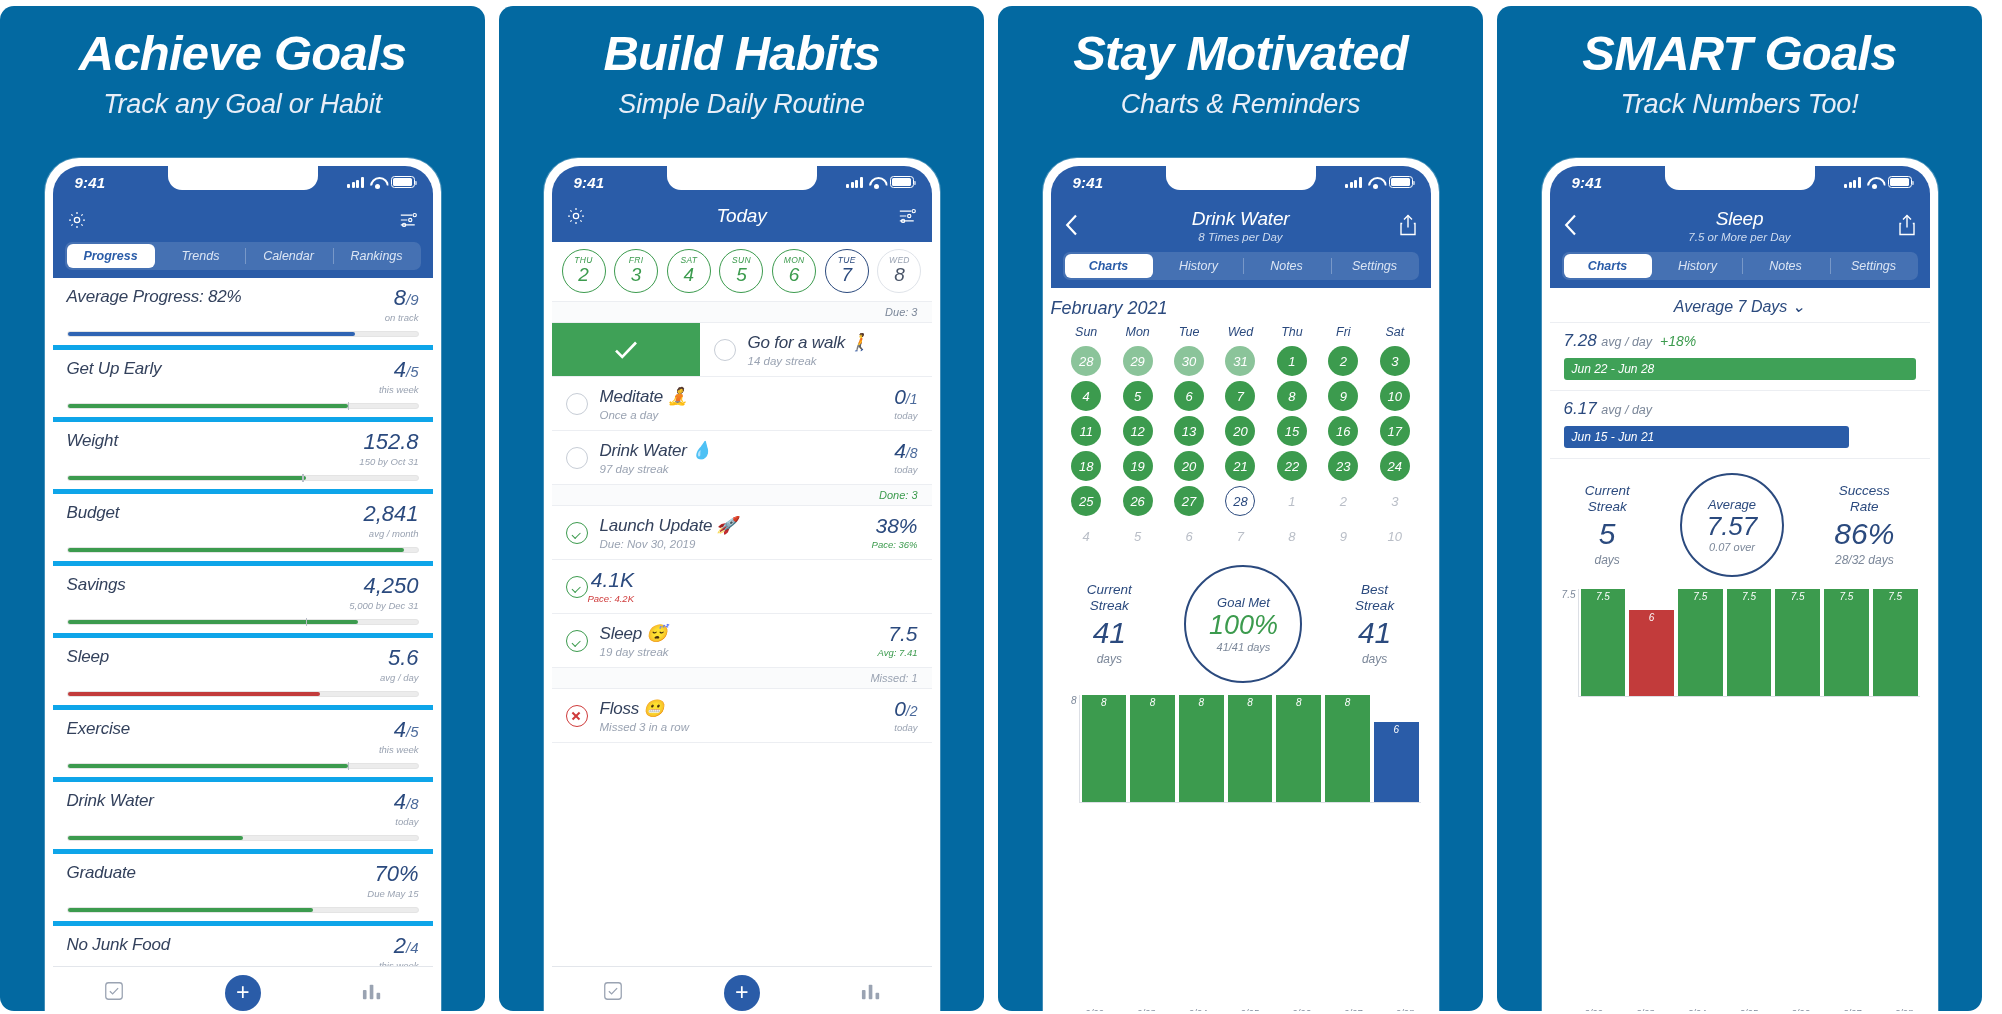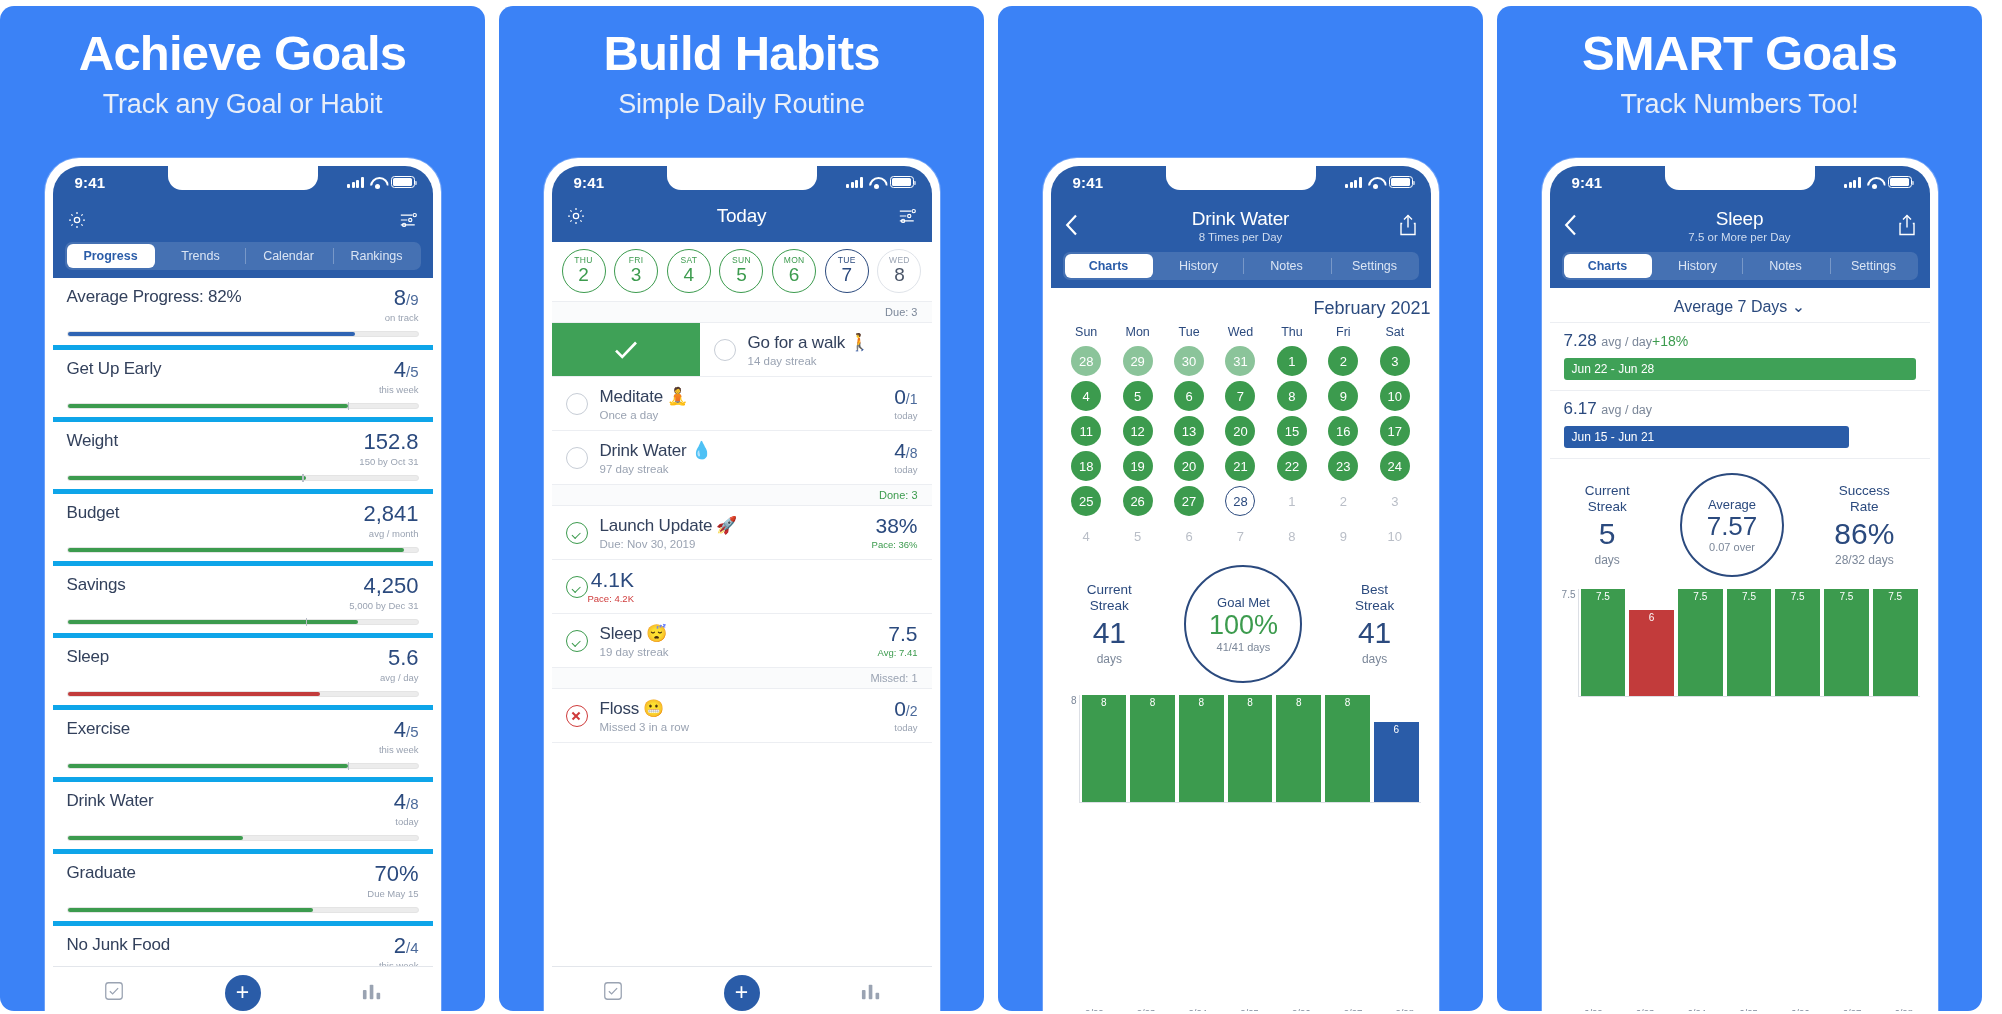--- a/index.html
+++ b/index.html
@@ -8,25 +8,26 @@
     background: #ffffff;
     font-family: "Liberation Sans", sans-serif;
     overflow: hidden;
   }
   .stage { position: relative; width: 2002px; height: 1014px; display: flex; gap: 14px; padding: 0; }
 
   
   .panel {
     position: relative;
     width: 485px; height: 1005px;
-    background: #3b82f6;
+    background: #0369a1;
     border-radius: 14px;
     margin-top: 6px;
     overflow: hidden;
     flex: 0 0 485px;
+    font-style: italic;
   }
   .panel-head { padding-top: 22px; text-align: center; }
   .panel-title {
     color: #ffffff;
     font-size: 49px;
     font-weight: bold;
     letter-spacing: -0.8px;
     line-height: 1.05;
   }
   .panel-sub {
@@ -159,21 +160,21 @@
   .chip { width: 44px; height: 44px; border-radius: 50%; border: 1.6px solid #3c9b4e; display:flex;
     flex-direction: column; align-items: center; justify-content: center; }
   .chip .dow { font-size: 8.5px; color: #3c9b4e; letter-spacing: .3px; line-height: 1; }
   .chip .dnum { font-size: 19px; color: #3c9b4e; line-height: 1.15; }
   .chip.future { border-color: #2b4a7e; }
   .chip.future .dow { color: #2b4a7e; } .chip.future .dnum { color: #2b4a7e; }
   .chip.plain { border-color: #dfe3e9; }
   .chip.plain .dow { color: #9aa3b2; } .chip.plain .dnum { color: #4a5568; }
 
   
-  .cal-title { text-align: right; color: #2b4a7e; font-size: 18px; padding: 10px 0 6px; }
+  .cal-title { text-align: left; color: #2b4a7e; font-size: 18px; padding: 10px 0 6px; }
   .cal-grid { display: grid; grid-template-columns: repeat(7, 1fr); gap: 5px 0; padding: 0 10px; }
   .cal-dow { text-align: center; color: #2b4a7e; font-size: 12.5px; padding-bottom: 2px; }
   .cal-cell { display: flex; justify-content: center; }
   .dot { width: 30px; height: 30px; border-radius: 50%; display:flex; align-items:center; justify-content:center;
     font-size: 13px; color: #fff; }
   .dot.g { background: #3c9b4e; }
   .dot.gl { background: #8bc49a; }
   .dot.off { background: transparent; color: #b9bec7; }
   .dot.today { background: transparent; color: #2b4a7e; border: 1.4px solid #2b4a7e; }
 
@@ -202,21 +203,21 @@
   .bar-col { flex: 1; display:flex; flex-direction: column; align-items: center; justify-content: flex-end; height: 100%; }
   .bar { width: 100%; display:flex; align-items:flex-start; justify-content:center; color: #fff; font-size: 10px; padding-top: 2px; }
   .bar.g { background: #3c9b4e; } .bar.b { background: #2a5ca8; } .bar.r { background: #c23b3b; }
   .xlabels { display: flex; gap: 4px; padding: 3px 2px 0 2px; margin-left: 18px; }
   .xlabels div { flex: 1; text-align: center; font-size: 9.5px; color: #7b8799; }
 
   
   .avgsel { text-align: center; color: #2b4a7e; font-size: 16px; padding: 9px 0 6px; border-bottom:1px solid #eceef2;}
   .arow { padding: 8px 14px 10px; border-bottom: 1px solid #eceef2; }
   .arow-top { color: #2b4a7e; font-size: 17px; }
-  .arow-top .pct { color: #3c9b4e; font-size: 14px; }
+  .arow-top .pct { color: #3c9b4e; font-size: 14px; margin-left: 8px; }
   .arow-top small { font-size: 12.5px; color: #7b8799; }
   .abar { margin-top: 7px; height: 22px; border-radius: 3px; color: #fff; font-size: 12px;
     display:flex; align-items:center; padding-left: 8px; }
   .abar.g { background: #3fa157; } .abar.b { background: #2a5ca8; }
 
   
   .tabbar { height: 52px; border-top: 1px solid #e3e6eb; background: #fff; display:flex; align-items:center;
     justify-content: space-around; flex: 0 0 52px; position: relative; }
   .tabicon { color: #9aa3b2; }
   .fab { width: 36px; height: 36px; border-radius: 50%; background: #2a5ca8; color: #fff;
@@ -592,20 +593,24 @@
                 <rect x="9.5" y="4" width="4" height="16" rx="1"></rect>
                 <rect x="17" y="13" width="4" height="7" rx="1"></rect>
             </svg>
           </div>
         </div>
       </div>
     </div>
   </div>
 
   <div class="panel">
+    <div class="panel-head">
+      <div class="panel-title">Stay Motivated</div>
+      <div class="panel-sub">Charts &amp; Reminders</div>
+    </div>
     <div class="phone">
       <div class="screen">
         <div class="navbar">
           <div class="statusbar">
             <div class="notch"></div>
             <div class="st-time">9:41</div>
             <div class="st-right">
               <span class="bars">
                   <i></i>
                   <i></i>

